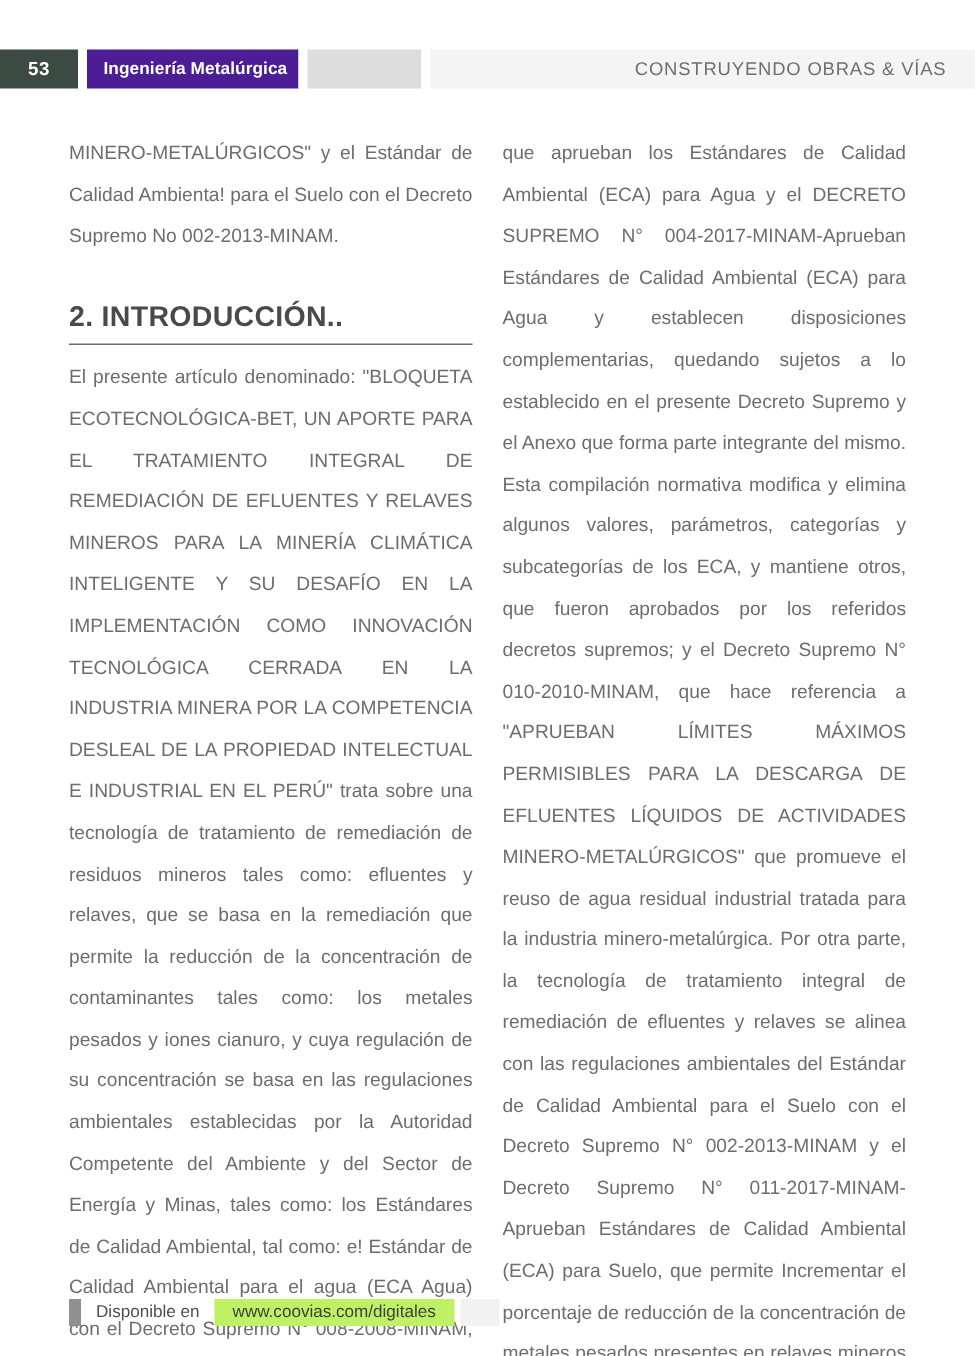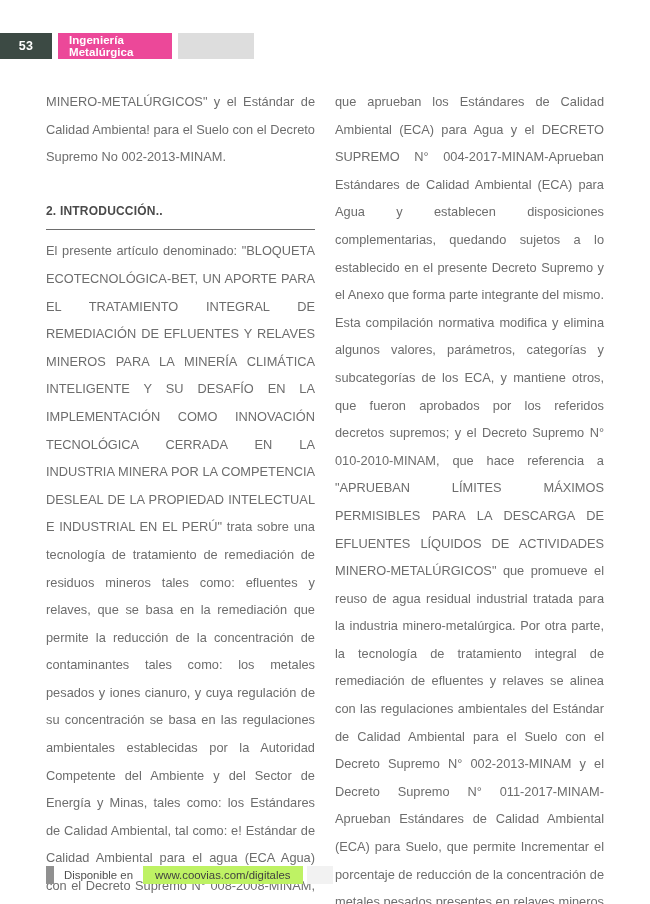--- a/index.html
+++ b/index.html
@@ -36,22 +36,22 @@
     font-weight: bold;
     letter-spacing: 0.3px;
     display: flex;
     align-items: center;
     justify-content: center;
   }
 
   .hdr-gap-a { width: 6px; background: #ffffff; }
 
   .hdr-section {
-    width: 114px;
-    background: #ec4899;
+    width: 141px;
+    background: #4c1d95;
     color: #ffffff;
     font-size: 11.5px;
     font-weight: bold;
     letter-spacing: 0.05px;
     display: flex;
     align-items: center;
     padding-left: 11px;
   }
 
   .hdr-gap-b { width: 6px; background: #ffffff; }
@@ -103,21 +103,21 @@
     display: inline-block;
     width: 100%;
   }
 
   .para.last-ragged { text-align: justify; }
 
   
   .section-heading {
     margin-top: 27px;
     margin-bottom: 3px;
-    font-size: 12px;
+    font-size: 19px;
     font-weight: bold;
     color: #4a4a4a;
     letter-spacing: 0.2px;
     padding-bottom: 4px;
     border-bottom: 1.4px solid #6d6d6d;
     display: block;
   }
 
   .spacer-after-heading { height: 4px; }
 
@@ -162,20 +162,21 @@
 </head>
 <body>
 
 <div class="page-header">
   <div class="hdr-page-number">53</div>
   <div class="hdr-gap-a"></div>
   <div class="hdr-section">Ingeniería Metalúrgica</div>
   <div class="hdr-gap-b"></div>
   <div class="hdr-block-light"></div>
   <div class="hdr-gap-c"></div>
+  <div class="hdr-running-title">CONSTRUYENDO OBRAS &amp; VÍAS</div>
 </div>
 
 <div class="content">
 
   <div class="column left">
     <p class="para last-ragged">MINERO-METALÚRGICOS" y el Estándar de Calidad Ambienta! para el Suelo con el Decreto Supremo No 002-2013-MINAM.</p>
 
     <div class="section-heading">2. INTRODUCCIÓN..</div>
 
     <div class="spacer-after-heading"></div>

